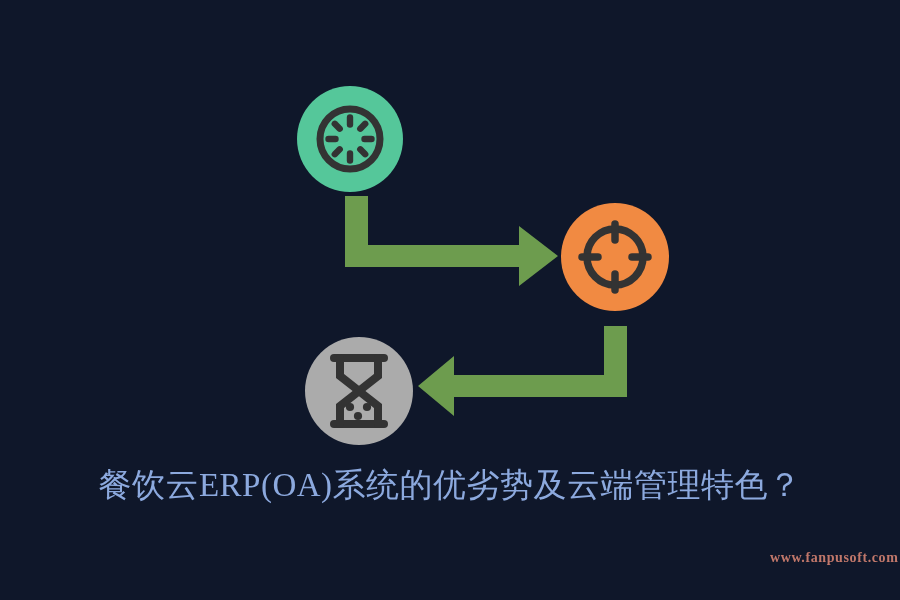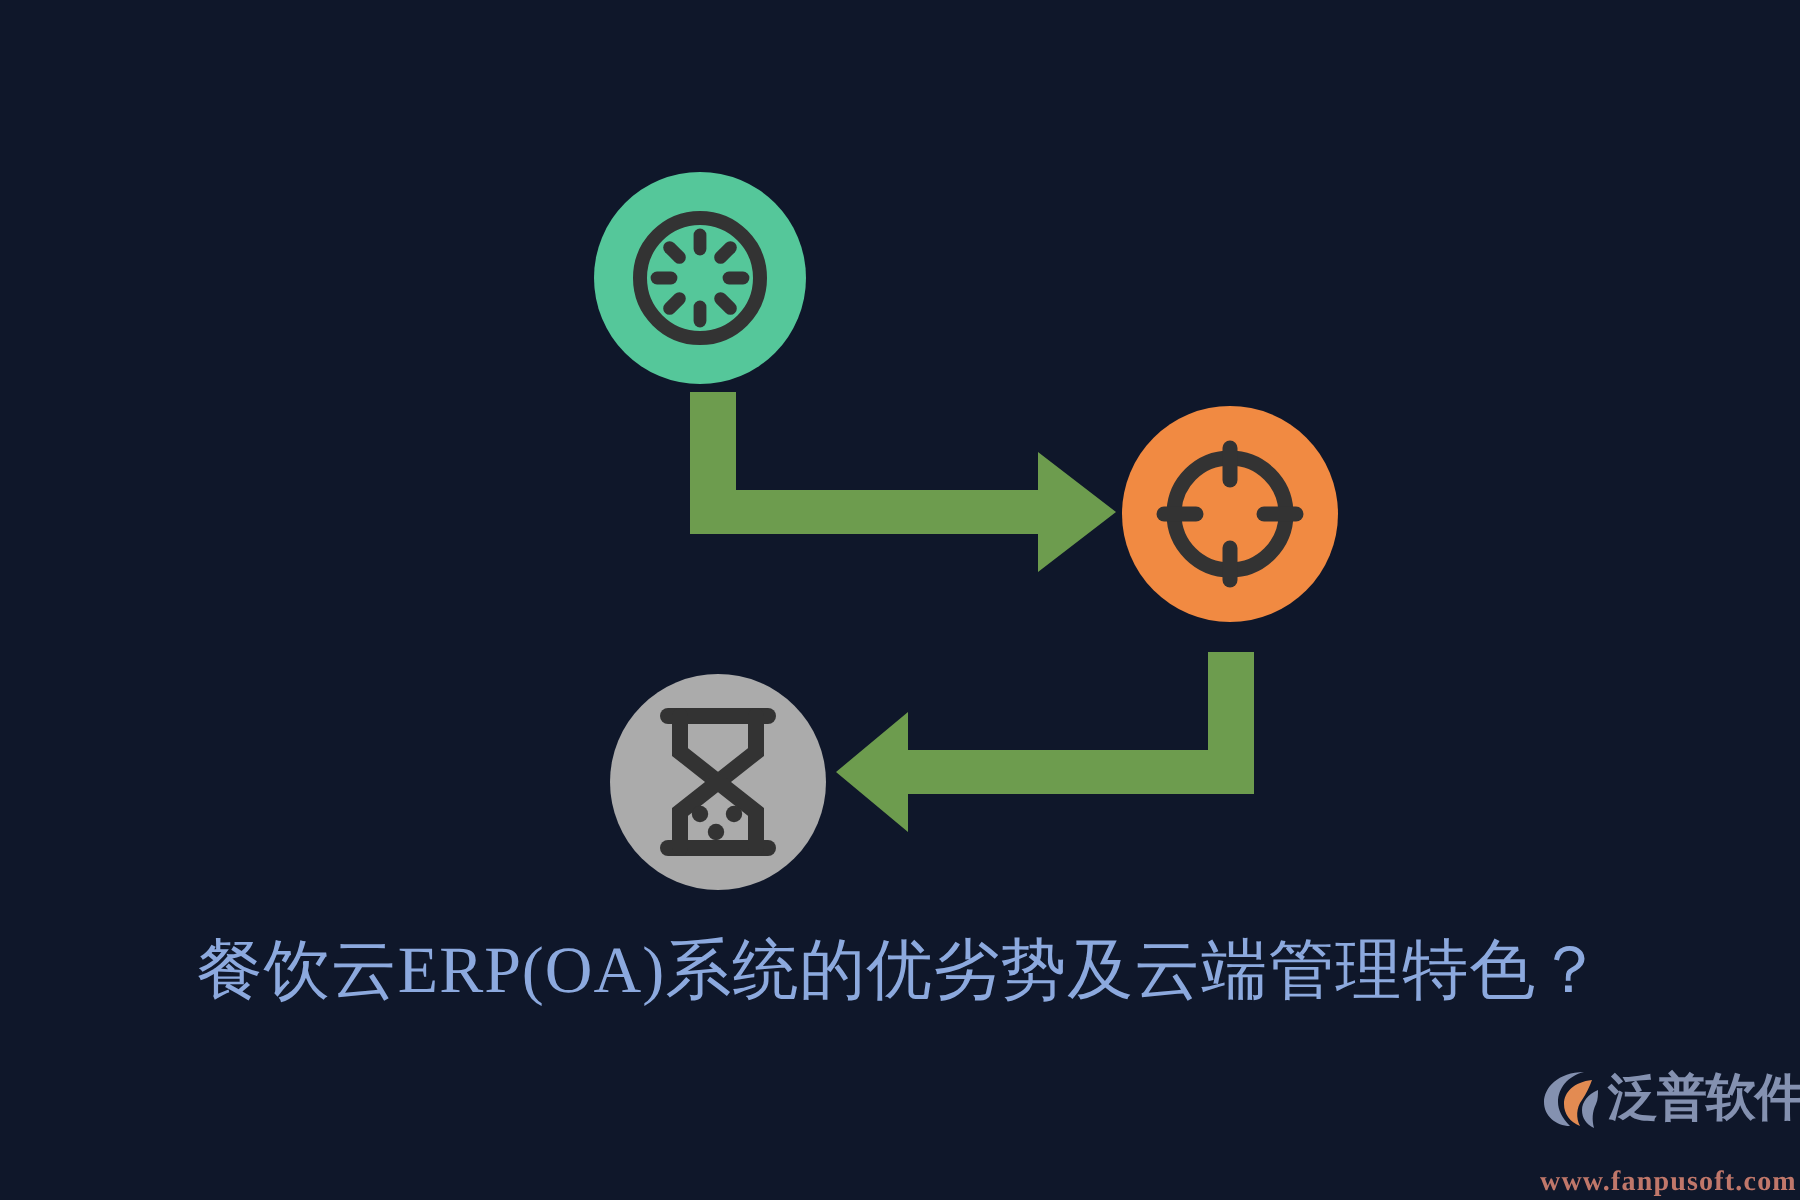--- a/index.html
+++ b/index.html
@@ -199,29 +199,16 @@
           <circle cx="44" cy="55" r="4.1"></circle>
           <circle cx="35" cy="64" r="4.1"></circle>
         </g>
       </svg>
     </span>
   </div>
 
   <div id="caption">餐饮云ERP(OA)系统的优劣势及云端管理特色？</div>
 
   <div id="brand">
-    <div id="brand-row">
-      <span id="brand-mark">
-        <svg width="31" height="31" viewBox="0 0 31 31" aria-hidden="true">
-          <path d="M 22 2 C 9 2 2 10 2 17 C 2 24 8 29 15 29 C 11 25 9 21 9 17
-                   C 9 10 14 4 22 2 Z" fill="#8491B0"></path>
-          <path d="M 26 6 C 17 7 12 12 12 18 C 12 23 15 27 20 29
-                   C 18 25 18 20 21 16 C 23 13 25 9 26 6 Z" fill="#E38B52"></path>
-          <path d="M 29 11 C 24 13 21 17 21 21 C 21 25 23 28 27 30
-                   C 26 26 26 22 28 18 C 29 16 29 13 29 11 Z" fill="#8491B0"></path>
-        </svg>
-      </span>
-      <span id="brand-name">泛普软件</span>
-    </div>
     <div id="brand-url">www.fanpusoft.com</div>
   </div>
 
 </div>
 
 </body></html>

